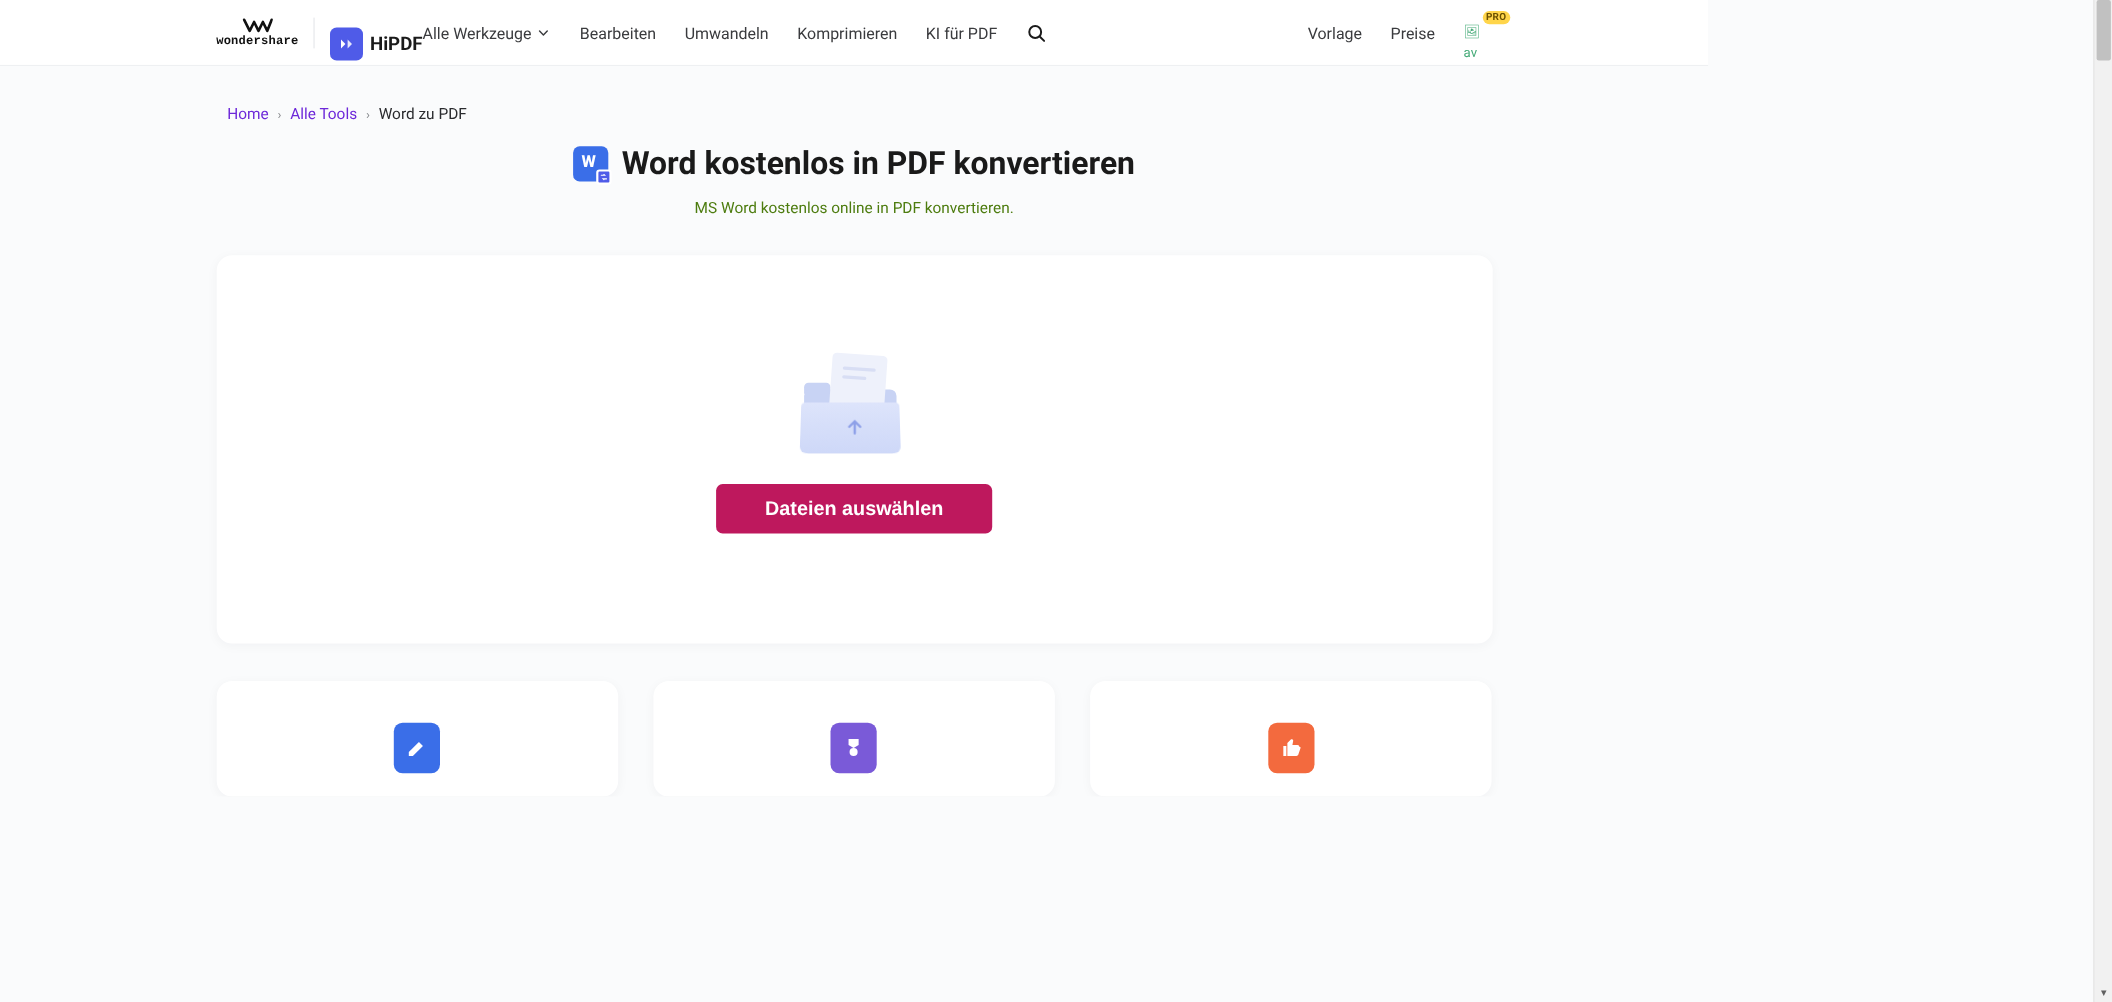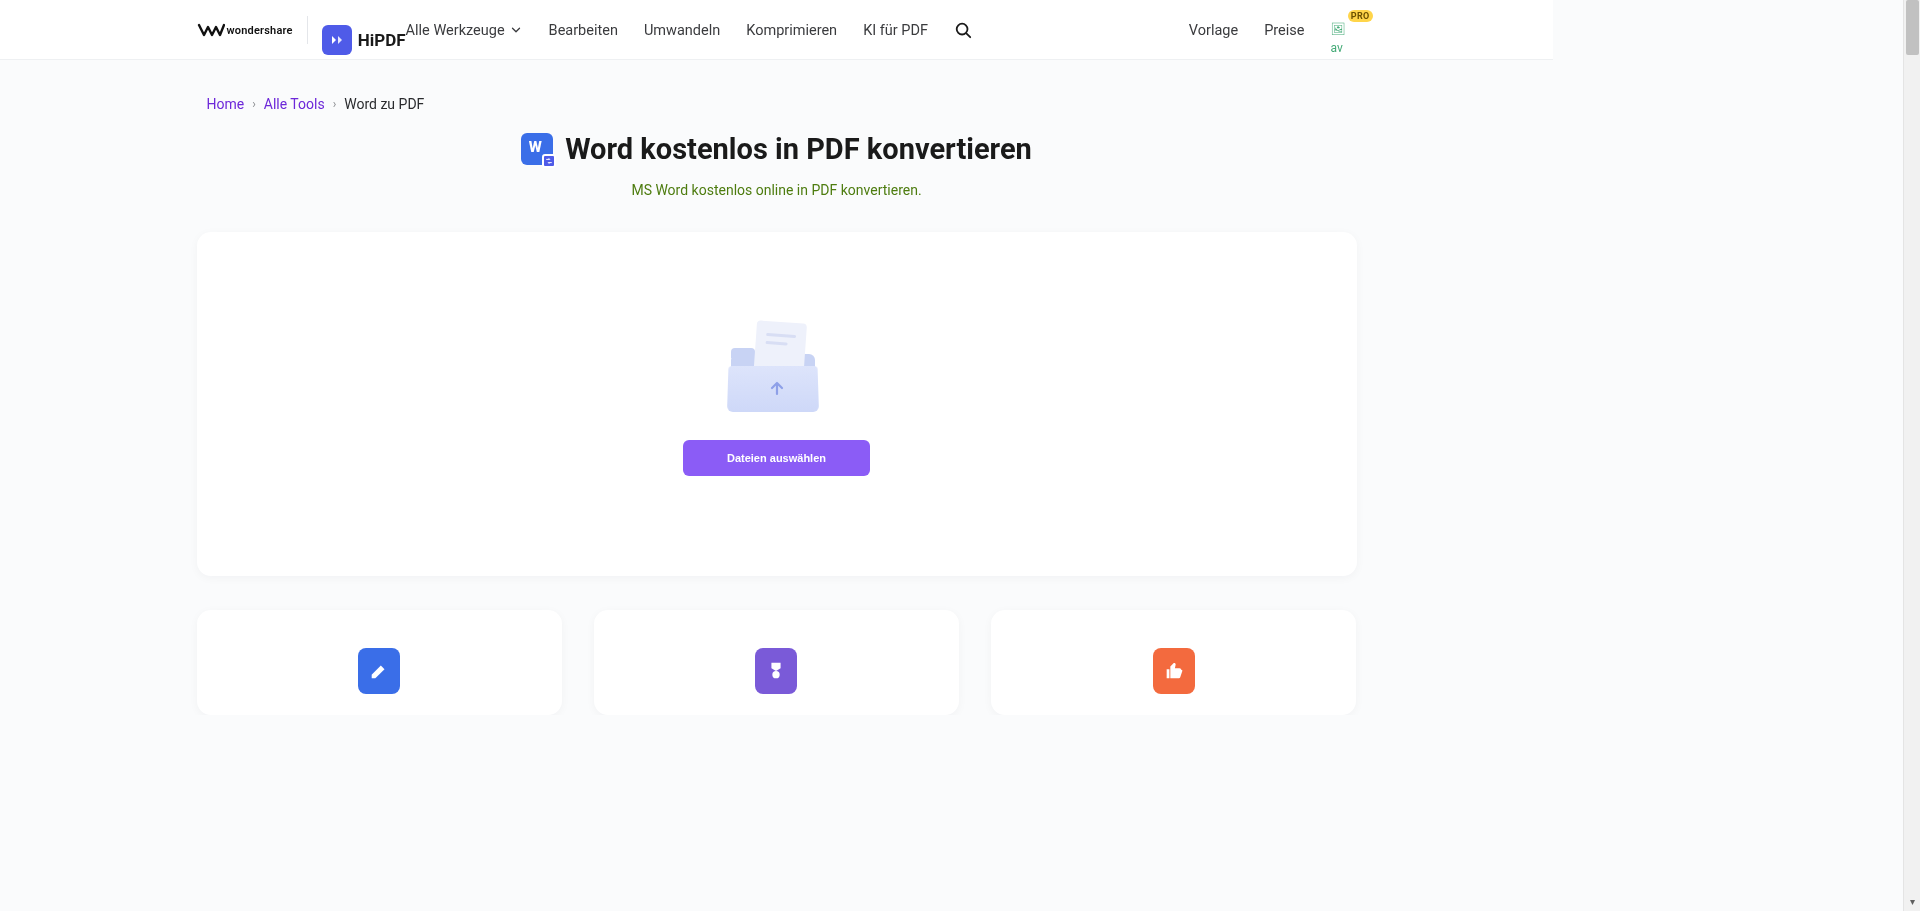--- a/index.html
+++ b/index.html
@@ -25,24 +25,25 @@
   display: flex;
   align-items: center;
 }
 .logo-group {
   display: flex;
   align-items: center;
   gap: 14px;
 }
 .wondershare-logo {
   display: flex;
-  flex-direction: row;
+  flex-direction: column;
   align-items: center;
   gap: 2px;
   cursor: pointer;
+  font-family: Liberation Mono, monospace;
 }
 .wondershare-mark svg { display: block; }
 .wondershare-text {
   font-size: 11px;
   font-weight: 600;
   color: #111;
   letter-spacing: 0.2px;
 }
 .logo-divider {
   width: 1px;
@@ -290,23 +291,23 @@
 .up-arrow {
   position: absolute;
   left: 50%;
   bottom: 14px;
   transform: translateX(-50%);
   color: #8ea0e8;
 }
 
 .choose-btn {
   display: inline-block;
-  background: #8b5cf6;
+  background: #be185d;
   color: #fff;
-  font-size: 11px;
+  font-size: 18px;
   font-weight: 600;
   border: none;
   border-radius: 6px;
   padding: 12px 44px;
   cursor: pointer;
 }
 .drag-hint {
   margin-top: 18px;
   font-size: 13.5px;
   color: #8a8c90;

